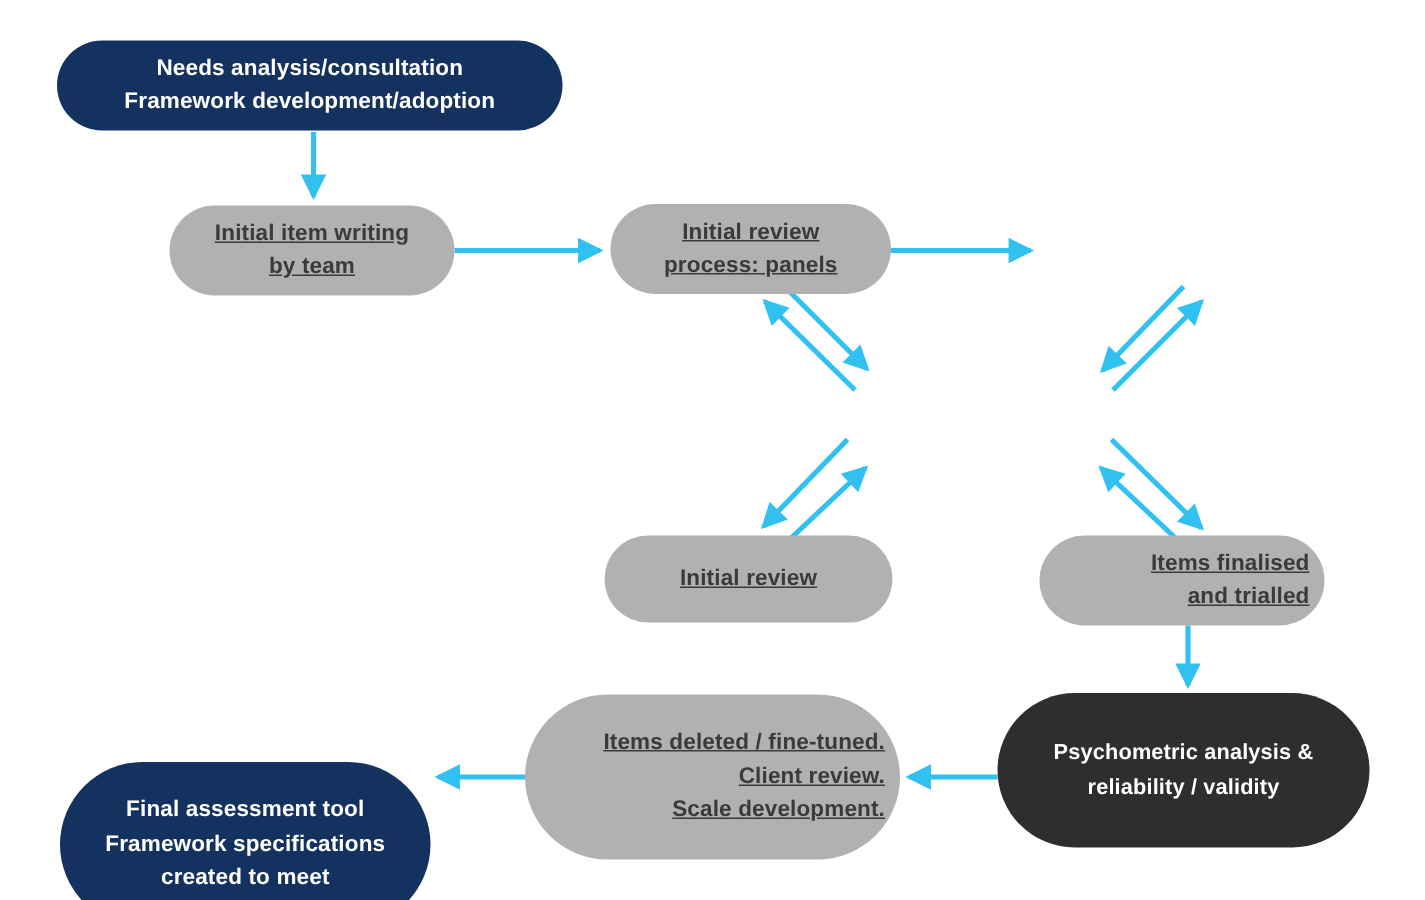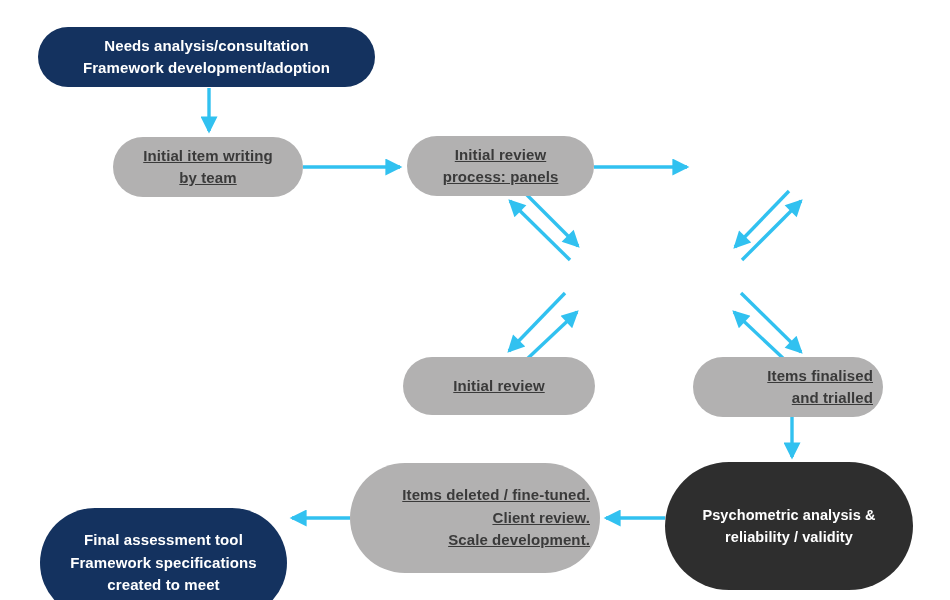--- a/index.html
+++ b/index.html
@@ -81,21 +81,21 @@
 
   <div class="node gray" style="left:403px;top:357px;width:192px;height:58px;">
     <span class="ln">Initial review</span>
   </div>
 
   <div class="node gray" style="left:693px;top:357px;width:190px;height:60px;align-items:flex-end;">
     <span class="ln">Items finalised</span>
     <span class="ln">and trialled</span>
   </div>
 
-  <div class="node dark small-text" style="left:665px;top:462px;width:248px;height:128px;">
+  <div class="node dark small-text" style="left:665px;top:462px;width:248px;height:103px;">
     <span class="ln">Psychometric analysis &amp;</span>
     <span class="ln">reliability / validity</span>
   </div>
 
   <div class="node gray" style="left:350px;top:463px;width:250px;height:110px;align-items:flex-end;">
     <span class="ln">Items deleted / fine-tuned.</span>
     <span class="ln">Client review.</span>
     <span class="ln">Scale development.</span>
   </div>
 

